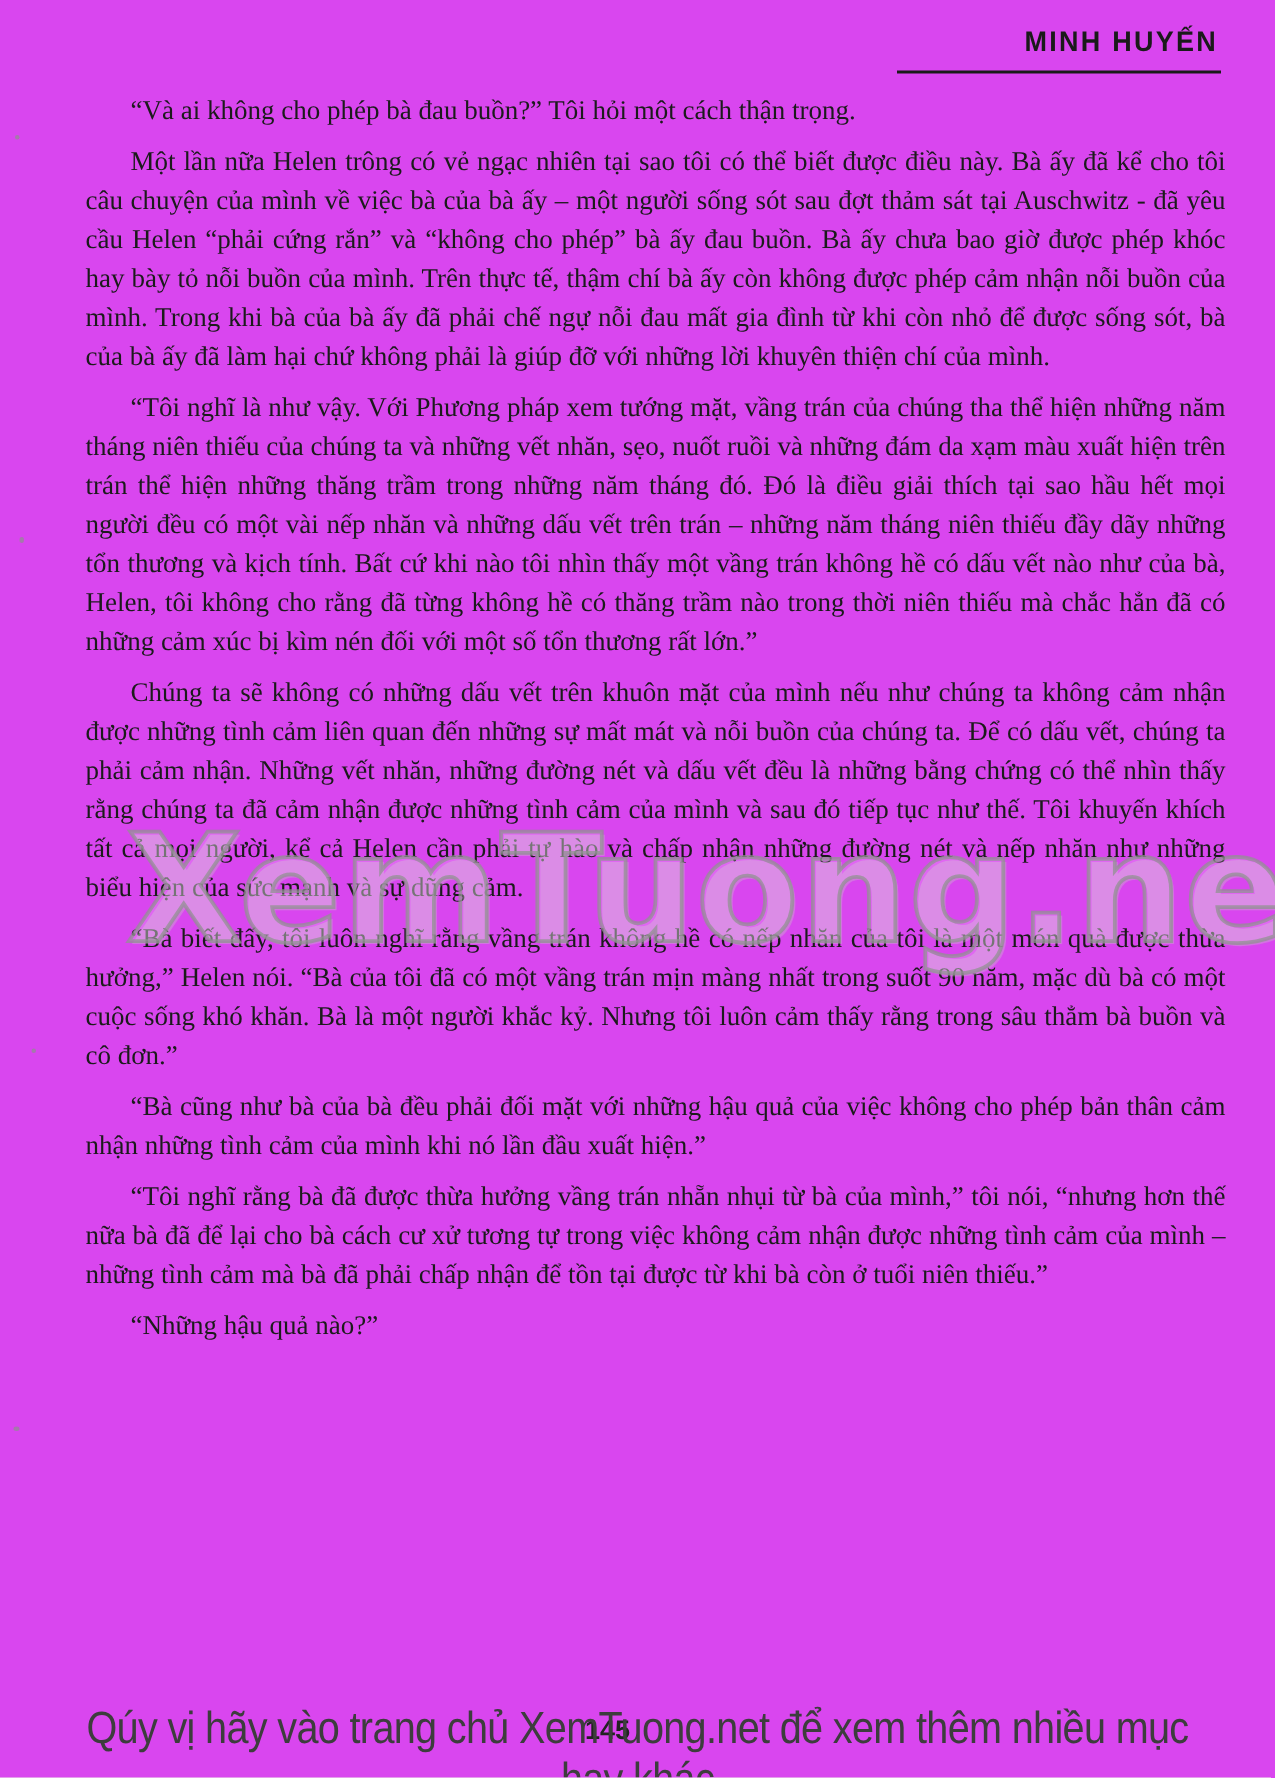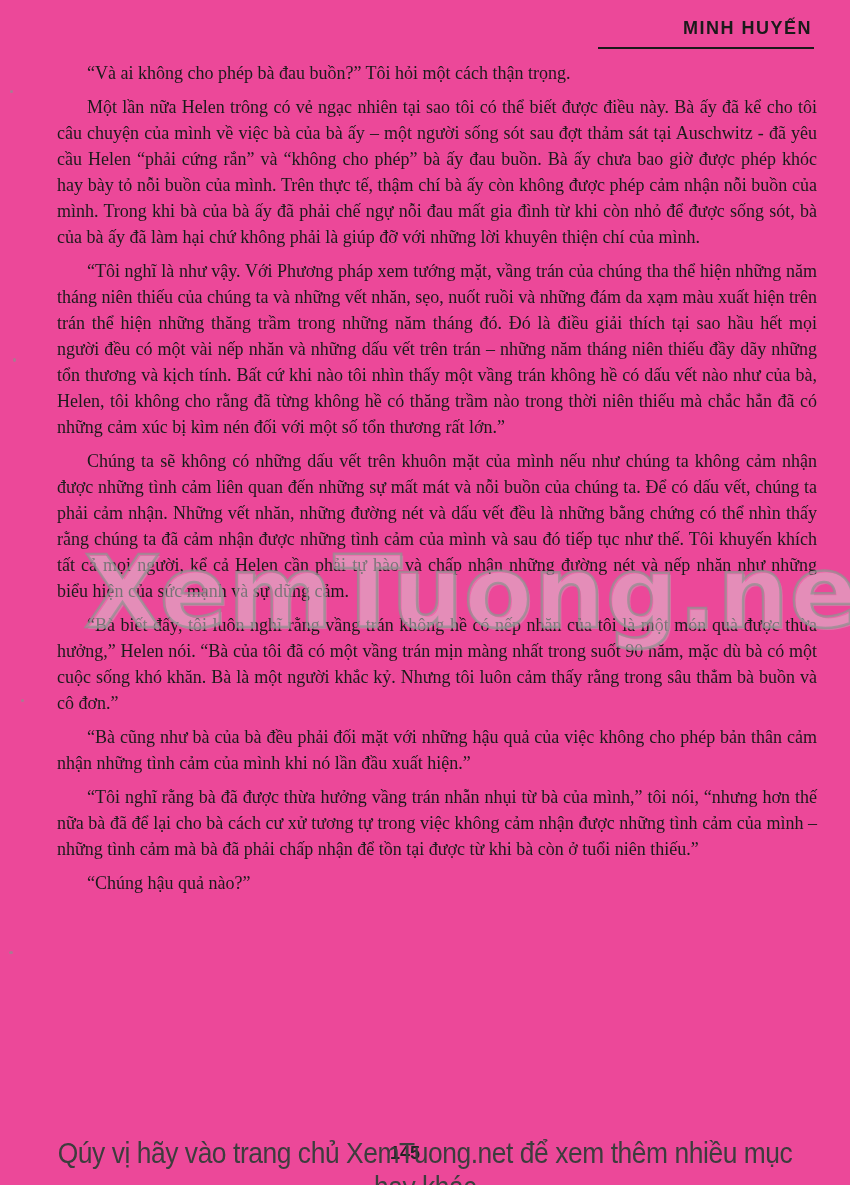--- a/index.html
+++ b/index.html
@@ -1,20 +1,20 @@
 <!DOCTYPE html>
 <html><head>
 <meta charset="utf-8">
 <style>
   html,body{margin:0;padding:0;background:#e8e8e8;}
   .page{
     position:relative;
     width:850px;height:1185px;
     margin:0 auto;
-    background:#ec4899;
+    background:#d946ef;
     overflow:hidden;
     font-family:"Liberation Serif","DejaVu Serif",serif;
     color:#1b1b1b;
   }
   
   .header{
     position:absolute;top:18px;right:38px;text-align:right;
   }
   .header-title{
     font-family:"Liberation Sans","DejaVu Sans",sans-serif;
@@ -72,21 +72,21 @@
   <div class="header-rule"></div>
 
   <div class="content">
     <p class="para">“Và ai không cho phép bà đau buồn?” Tôi hỏi một cách thận trọng.</p>
     <p class="para">Một lần nữa Helen trông có vẻ ngạc nhiên tại sao tôi có thể biết được điều này. Bà ấy đã kể cho tôi câu chuyện của mình về việc bà của bà ấy – một người sống sót sau đợt thảm sát tại Auschwitz - đã yêu cầu Helen “phải cứng rắn” và “không cho phép” bà ấy đau buồn. Bà ấy chưa bao giờ được phép khóc hay bày tỏ nỗi buồn của mình. Trên thực tế, thậm chí bà ấy còn không được phép cảm nhận nỗi buồn của mình. Trong khi bà của bà ấy đã phải chế ngự nỗi đau mất gia đình từ khi còn nhỏ để được sống sót, bà của bà ấy đã làm hại chứ không phải là giúp đỡ với những lời khuyên thiện chí của mình.</p>
     <p class="para">“Tôi nghĩ là như vậy. Với Phương pháp xem tướng mặt, vầng trán của chúng tha thể hiện những năm tháng niên thiếu của chúng ta và những vết nhăn, sẹo, nuốt ruồi và những đám da xạm màu xuất hiện trên trán thể hiện những thăng trầm trong những năm tháng đó. Đó là điều giải thích tại sao hầu hết mọi người đều có một vài nếp nhăn và những dấu vết trên trán – những năm tháng niên thiếu đầy dãy những tổn thương và kịch tính. Bất cứ khi nào tôi nhìn thấy một vầng trán không hề có dấu vết nào như của bà, Helen, tôi không cho rằng đã từng không hề có thăng trầm nào trong thời niên thiếu mà chắc hẳn đã có những cảm xúc bị kìm nén đối với một số tổn thương rất lớn.”</p>
     <p class="para">Chúng ta sẽ không có những dấu vết trên khuôn mặt của mình nếu như chúng ta không cảm nhận được những tình cảm liên quan đến những sự mất mát và nỗi buồn của chúng ta. Để có dấu vết, chúng ta phải cảm nhận. Những vết nhăn, những đường nét và dấu vết đều là những bằng chứng có thể nhìn thấy rằng chúng ta đã cảm nhận được những tình cảm của mình và sau đó tiếp tục như thế. Tôi khuyến khích tất cả mọi người, kể cả Helen cần phải tự hào và chấp nhận những đường nét và nếp nhăn như những biểu hiện của sức mạnh và sự dũng cảm.</p>
     <p class="para">“Bà biết đấy, tôi luôn nghĩ rằng vầng trán không hề có nếp nhăn của tôi là một món quà được thừa hưởng,” Helen nói. “Bà của tôi đã có một vầng trán mịn màng nhất trong suốt 90 năm, mặc dù bà có một cuộc sống khó khăn. Bà là một người khắc kỷ. Nhưng tôi luôn cảm thấy rằng trong sâu thẳm bà buồn và cô đơn.”</p>
     <p class="para">“Bà cũng như bà của bà đều phải đối mặt với những hậu quả của việc không cho phép bản thân cảm nhận những tình cảm của mình khi nó lần đầu xuất hiện.”</p>
     <p class="para">“Tôi nghĩ rằng bà đã được thừa hưởng vầng trán nhẵn nhụi từ bà của mình,” tôi nói, “nhưng hơn thế nữa bà đã để lại cho bà cách cư xử tương tự trong việc không cảm nhận được những tình cảm của mình – những tình cảm mà bà đã phải chấp nhận để tồn tại được từ khi bà còn ở tuổi niên thiếu.”</p>
-    <p class="para">“Chúng hậu quả nào?”</p>
+    <p class="para">“Những hậu quả nào?”</p>
   </div>
 
   <div class="watermark">XemTuong.net</div>
 
   <div class="page-number">145</div>
 
   <div class="footer-notice">Qúy vị hãy vào trang chủ XemTuong.net để xem thêm nhiều mục hay khác</div>
 
   <div class="speck s1"></div>
   <div class="speck s2"></div>

